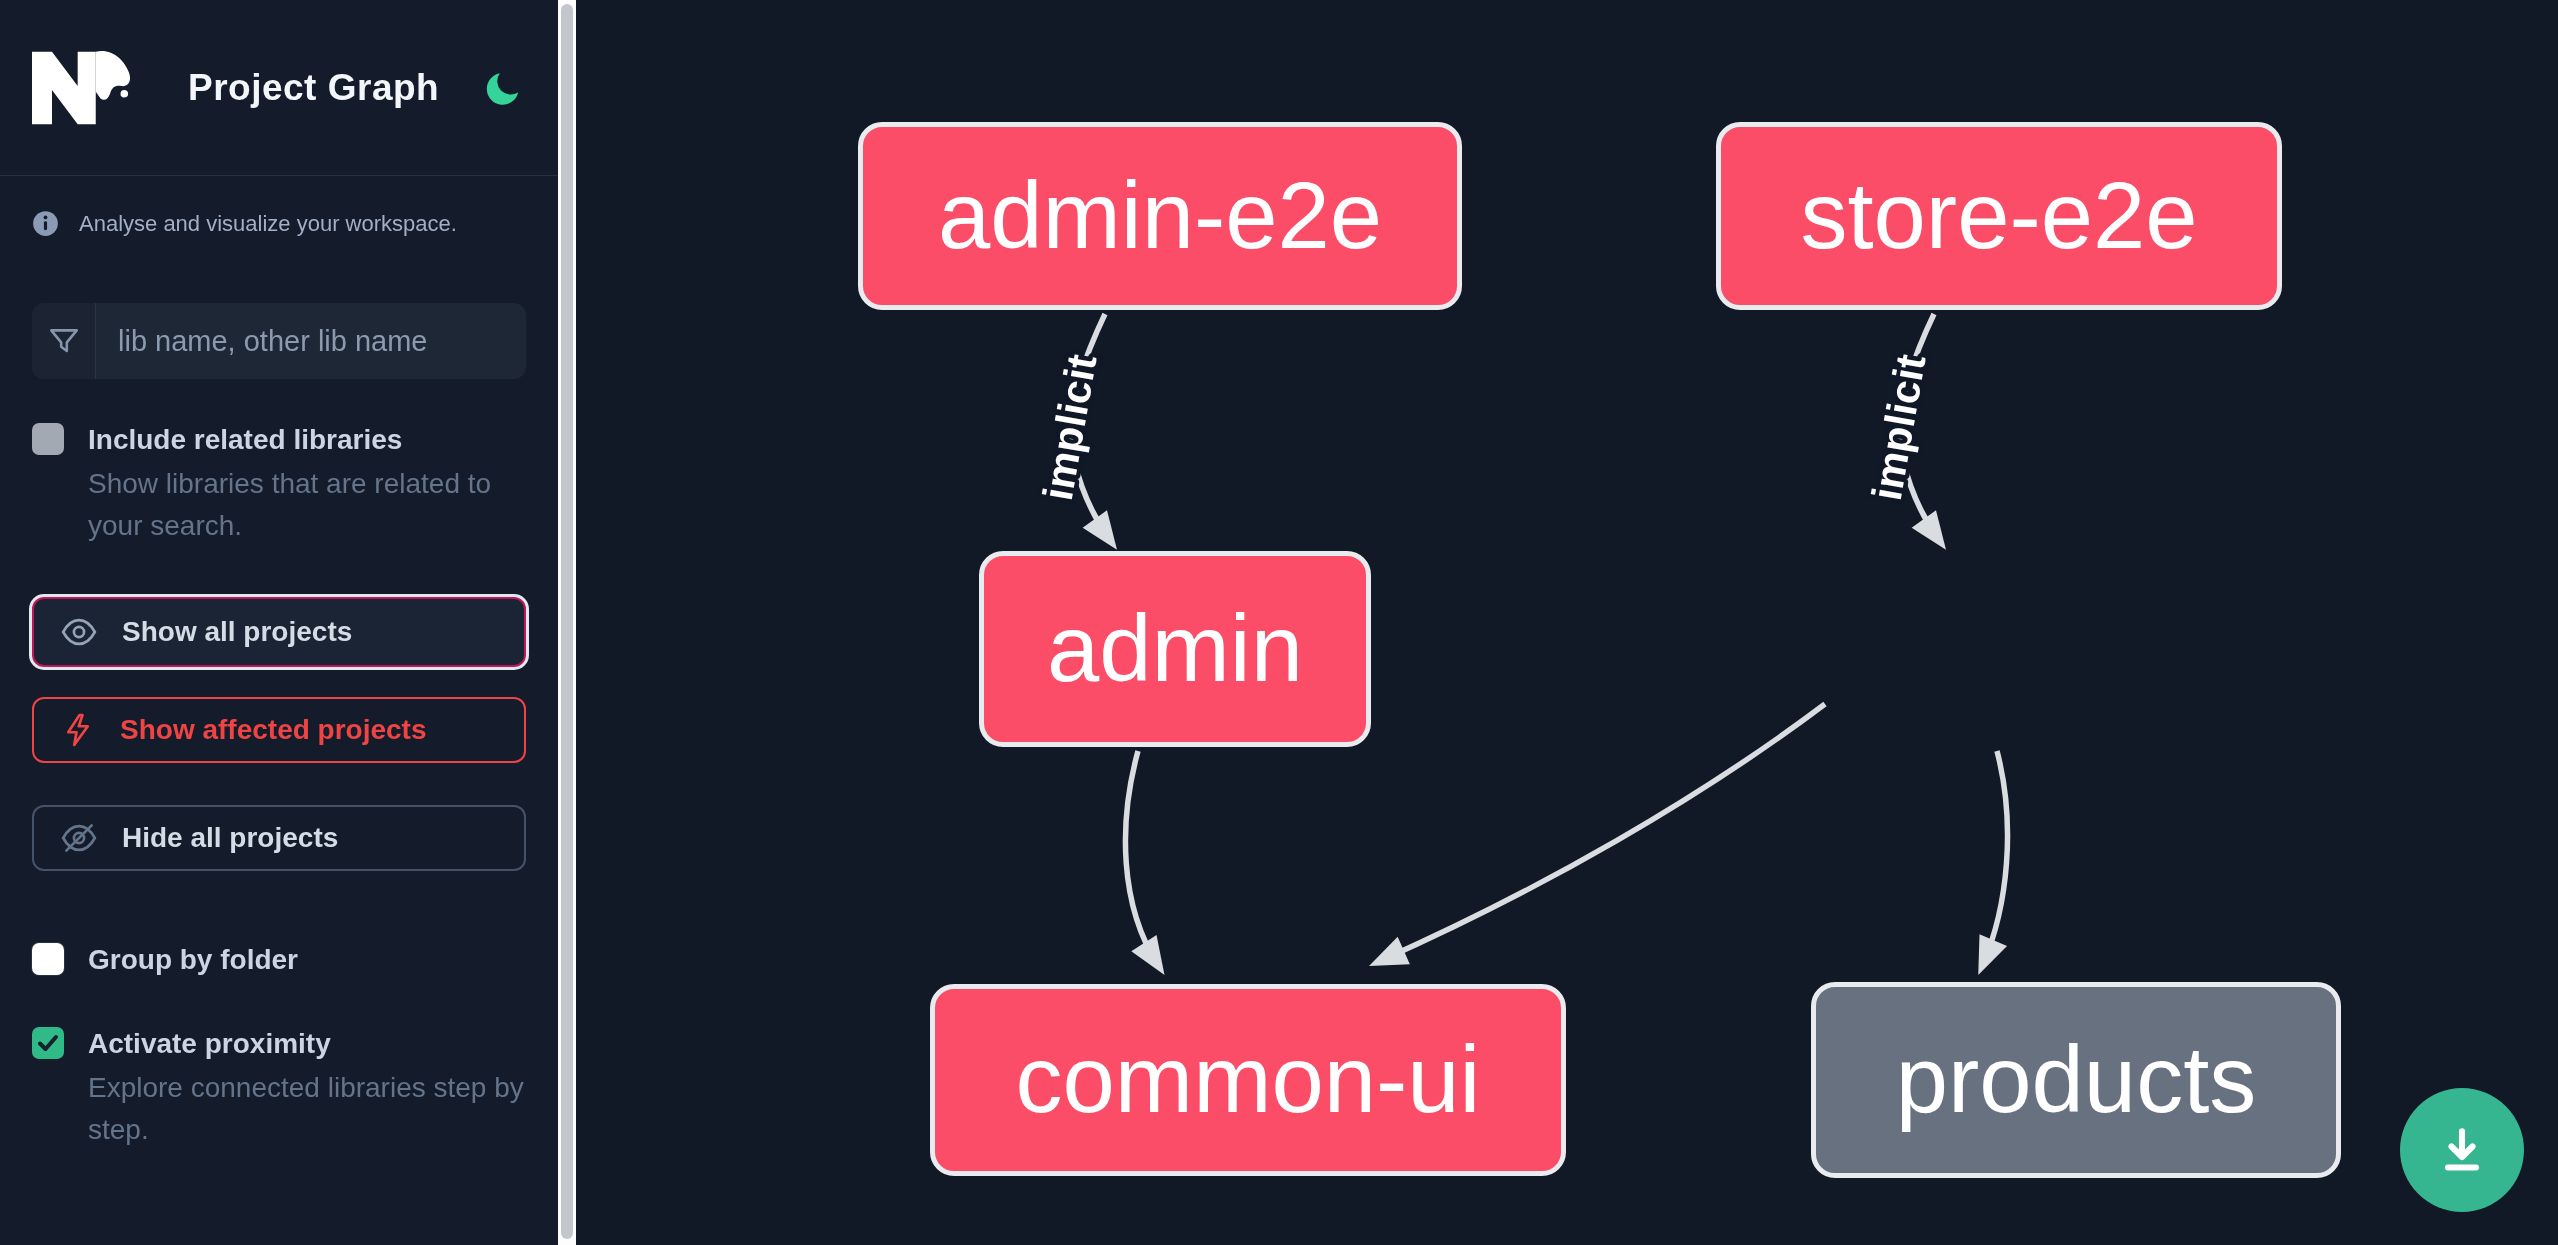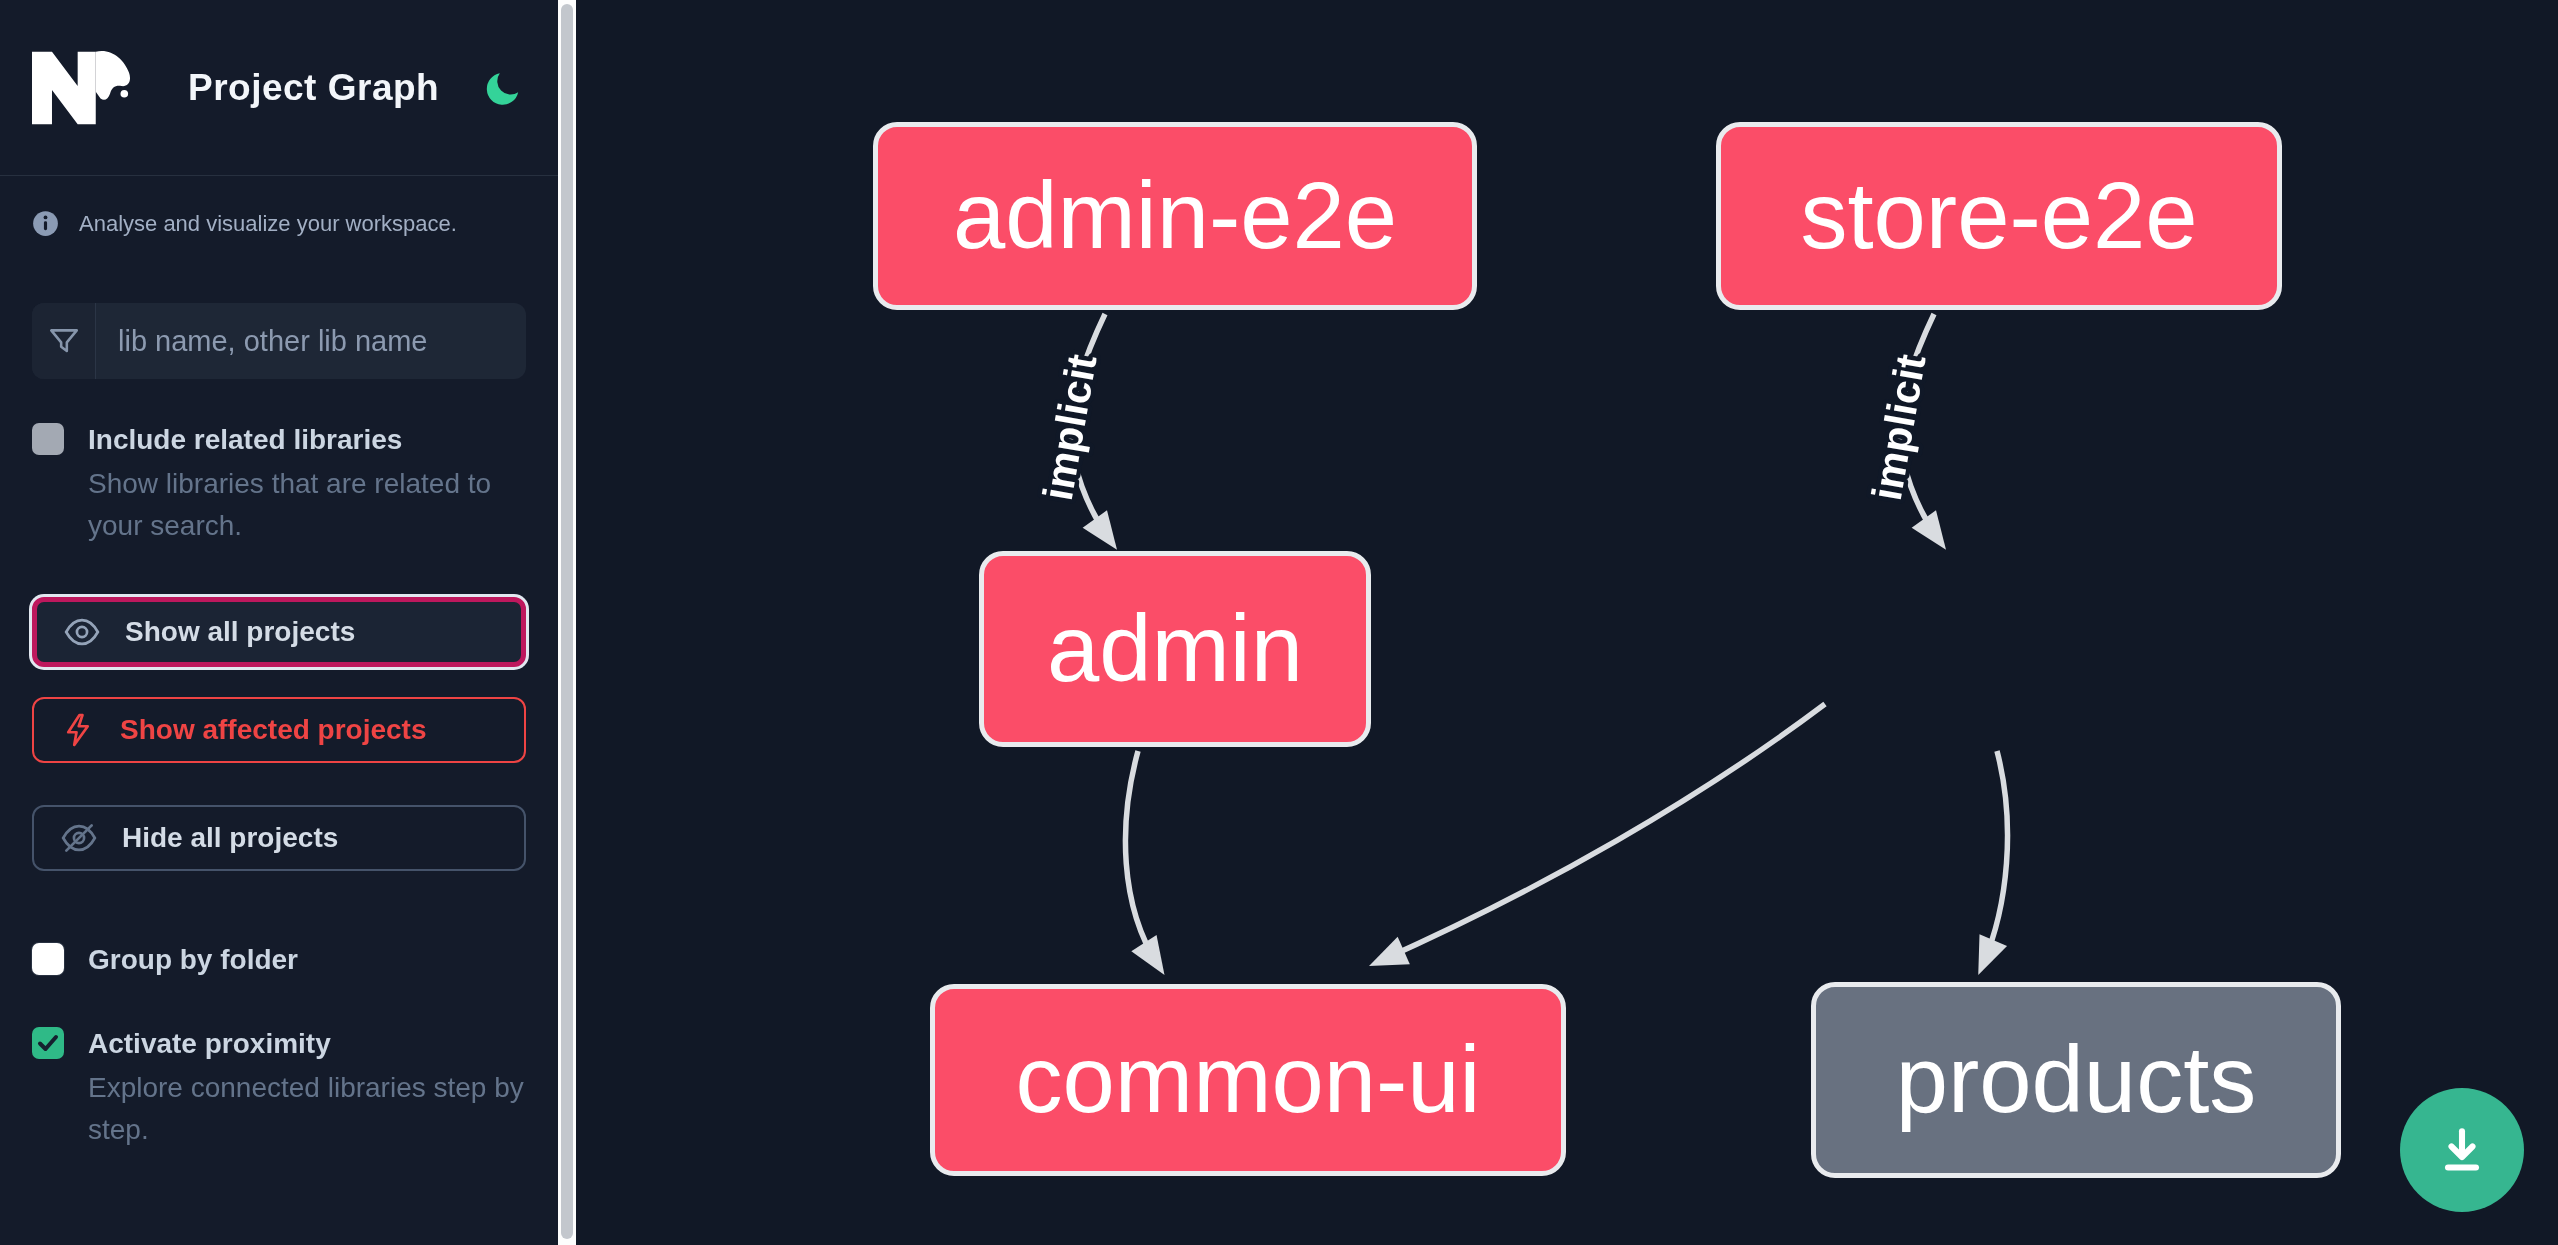--- a/index.html
+++ b/index.html
@@ -36,21 +36,21 @@
   .opt-desc  { font-size:28px; color:#64748b; line-height:42px; margin-top:2px; }
   .opt1 { margin-top:40px; }
   .opt2 { margin-top:68px; }
   .opt3 { margin-top:42px; }
 
   .actions { margin-top:50px; }
   .act-btn { width:100%; height:66px; border-radius:12px; display:flex; align-items:center;
              gap:24px; padding:0 26px; font-size:28px; font-weight:bold; cursor:pointer;
              background:transparent; color:#d4dce6; border:2px solid #45536a;
              font-family:"Liberation Sans","DejaVu Sans",sans-serif; }
-  .act-primary { background:#1b2434; border:5px solid #be185d; box-shadow:0 0 0 3px #e2e8f0;
+  .act-primary { background:#1b2434; border:2px solid #be185d; box-shadow:0 0 0 3px #e2e8f0;
                  height:70px; }
   .act-affected { margin-top:30px; border:2px solid #ef4444; color:#ef4444; }
   .act-hide { margin-top:42px; }
   .act-btn svg { flex:0 0 auto; }
 
   
   .sb-scrollbar { position:absolute; left:558px; top:0; width:18px; height:1245px;
                   background:#fdfdfd; }
   .sb-thumb { position:absolute; left:3px; top:4px; width:12px; height:1235px;
               background:#c3c7cd; border-radius:7px; cursor:pointer; }
@@ -178,21 +178,21 @@
       <path d="M 529 314 C 507 360 495 398 495 430 C 495 466 511 508 534 540" marker-end="url(#arrow)"></path>
       <path d="M 1358 314 C 1336 360 1324 398 1324 430 C 1324 466 1340 508 1363 540" marker-end="url(#arrow)"></path>
       <path d="M 562 751 C 542 824 544 906 582 965" marker-end="url(#arrow)"></path>
       <path d="M 1249 704 C 1124 798 968 888 804 961" marker-end="url(#arrow)"></path>
       <path d="M 1421 751 C 1440 824 1432 906 1407 964" marker-end="url(#arrow)"></path>
     </g>
     <text class="edge-label" text-anchor="middle" dominant-baseline="middle" transform="translate(497 428) rotate(-80)">implicit</text>
     <text class="edge-label" text-anchor="middle" dominant-baseline="middle" transform="translate(1326 428) rotate(-80)">implicit</text>
   </svg>
 
-  <div class="gnode" style="left:297px; top:122px; width:604px; height:188px;">
+  <div class="gnode" style="left:282px; top:122px; width:604px; height:188px;">
     <span>admin-e2e</span>
   </div>
   <div class="gnode" style="left:1140px; top:122px; width:566px; height:188px;">
     <span>store-e2e</span>
   </div>
   <div class="gnode" style="left:403px; top:551px; width:392px; height:196px;">
     <span>admin</span>
   </div>
   <div class="gnode" style="left:354px; top:984px; width:636px; height:192px;">
     <span>common-ui</span>

